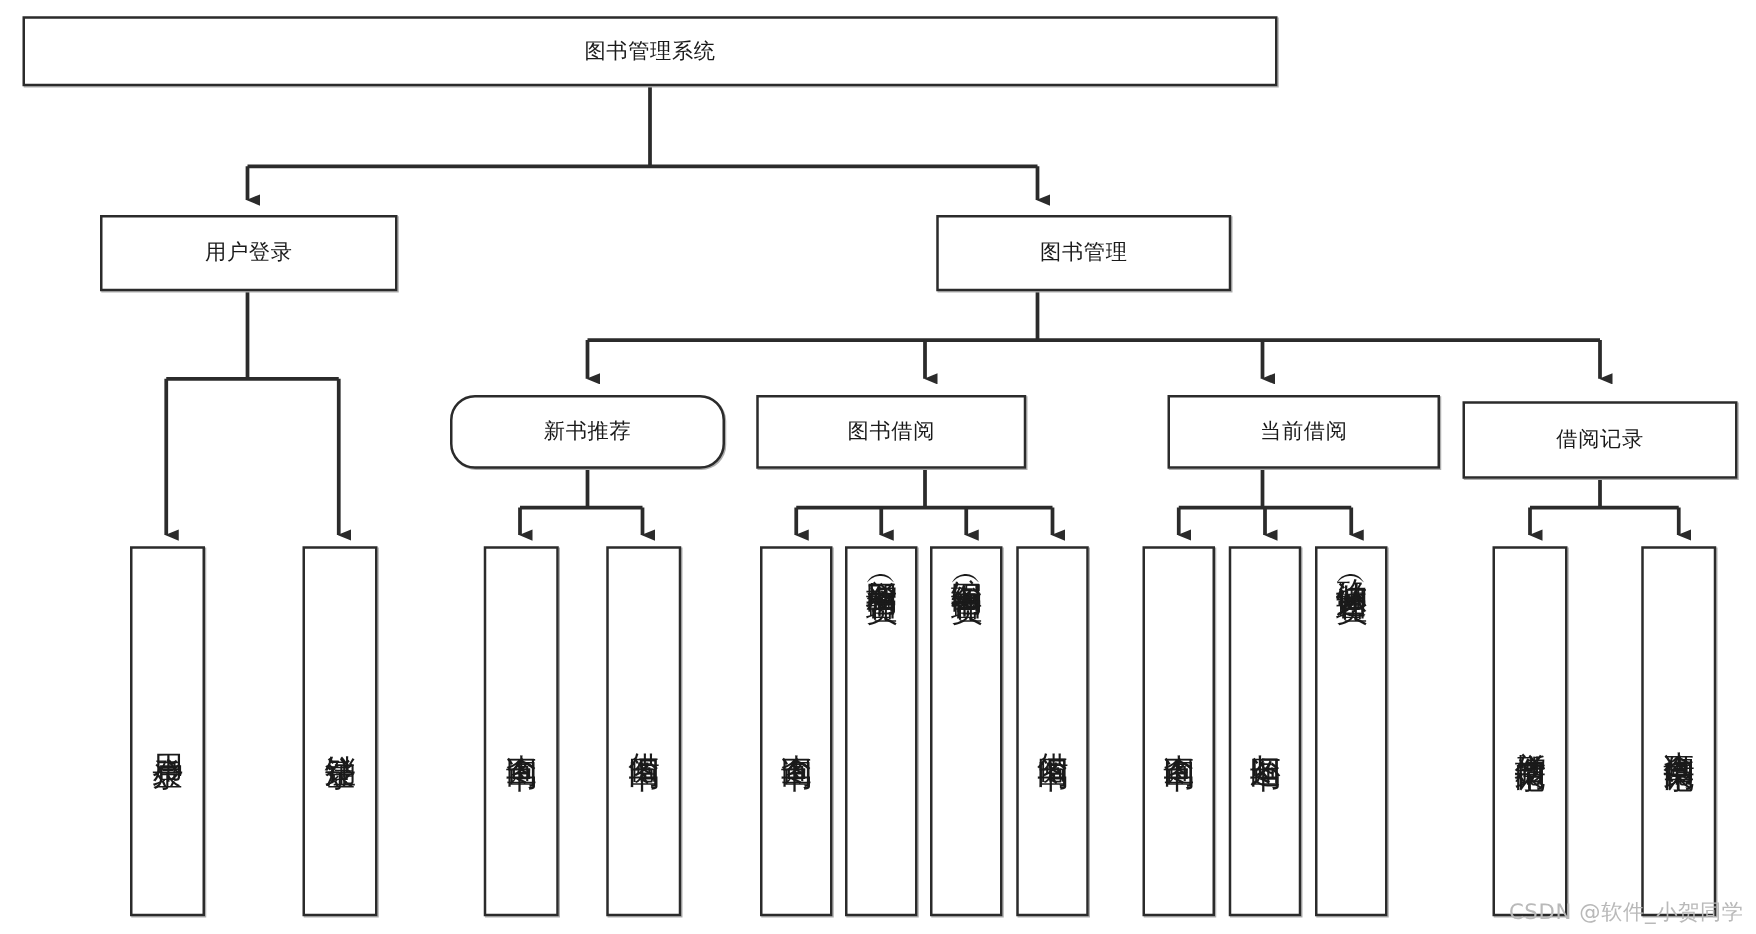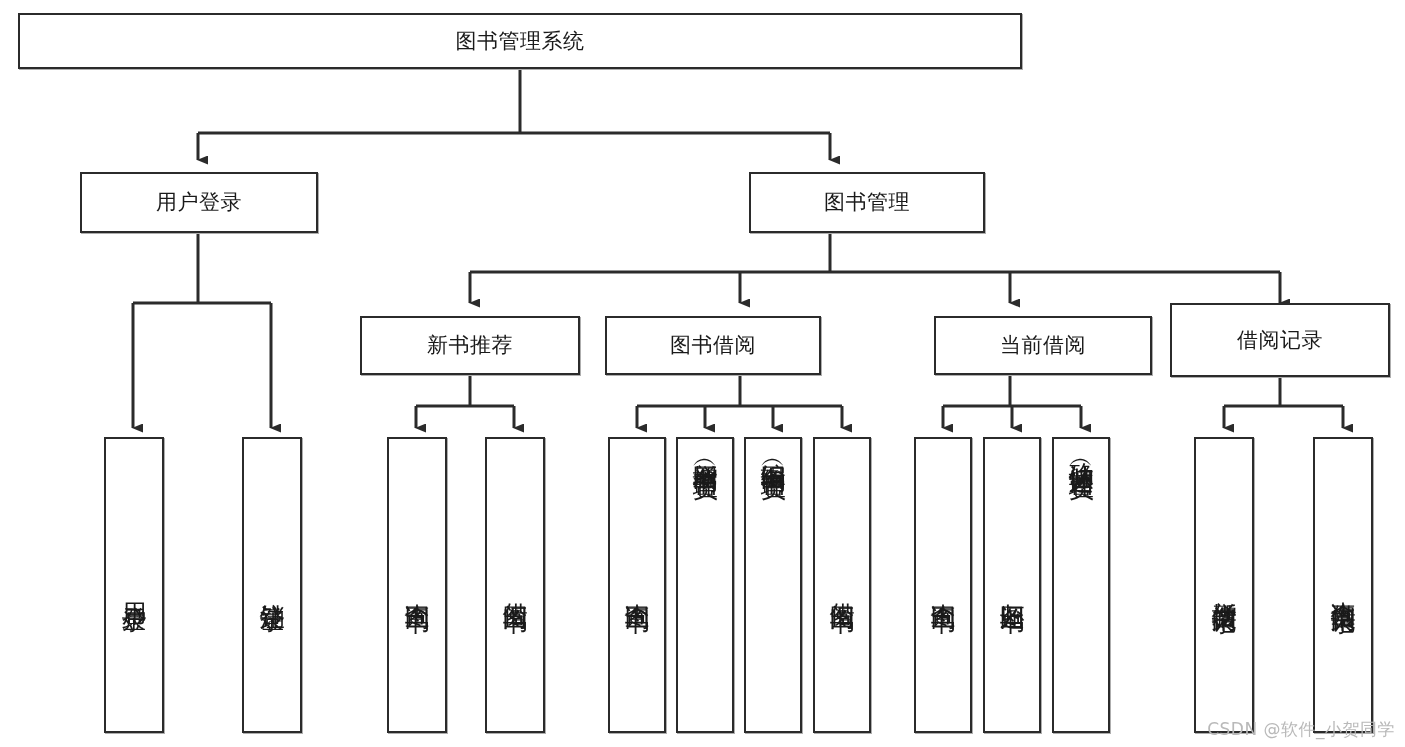--- a/index.html
+++ b/index.html
@@ -36,21 +36,21 @@
     justify-content: center;
     color: #1a1a1a;
   }
   .node .lbl {
     display: block;
     text-align: center;
     line-height: 1.08;
     letter-spacing: 0.5px;
   }
   .node.horiz .lbl {
-    font-size: 21px;
+    font-size: 17px;
     white-space: nowrap;
   }
   .node.vert {
     align-items: flex-start;
     padding-top: 4px;
   }
   .node.vert .lbl {
     writing-mode: vertical-rl;
     text-orientation: upright;
     font-size: 25px;
@@ -134,33 +134,33 @@
   </div>
 
   <div class="node horiz" style="left:80px; top:172px; width:238px; height:61px;">
     <span class="lbl">用户登录</span>
   </div>
 
   <div class="node horiz" style="left:712px; top:172px; width:236px; height:61px;margin-left:37px;">
     <span class="lbl">图书管理</span>
   </div>
 
-  <div class="node horiz" style="left:360px; top:316px; width:220px; height:59px;">
+  <div class="node horiz" style="left:360px; top:316px; width:220px; height:59px;border-radius:20px;">
     <span class="lbl">新书推荐</span>
   </div>
 
   <div class="node horiz" style="left:605px; top:316px; width:216px; height:59px;">
     <span class="lbl">图书借阅</span>
   </div>
 
   <div class="node horiz" style="left:934px; top:316px; width:218px; height:59px;font-family:Liberation Serif, serif;">
     <span class="lbl">当前借阅</span>
   </div>
 
-  <div class="node horiz" style="left:1170px; top:303px; width:220px; height:74px;">
+  <div class="node horiz" style="left:1170px; top:321px; width:220px; height:62px;">
     <span class="lbl">借阅记录</span>
   </div>
 
   <div class="node vert center-v" style="left:104px; top:437px; width:60px; height:296px;">
     <span class="lbl">用户登录</span>
   </div>
 
   <div class="node vert center-v" style="left:242px; top:437px; width:60px; height:296px;">
     <span class="lbl">注销登录</span>
   </div>

